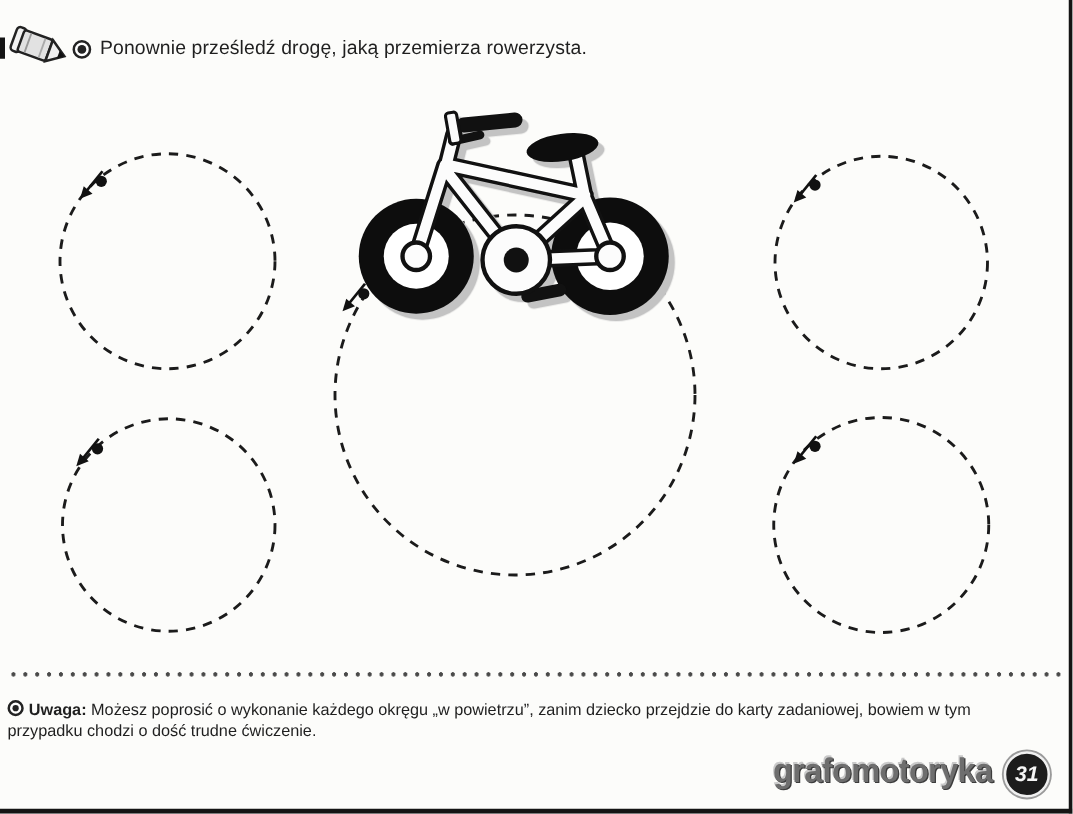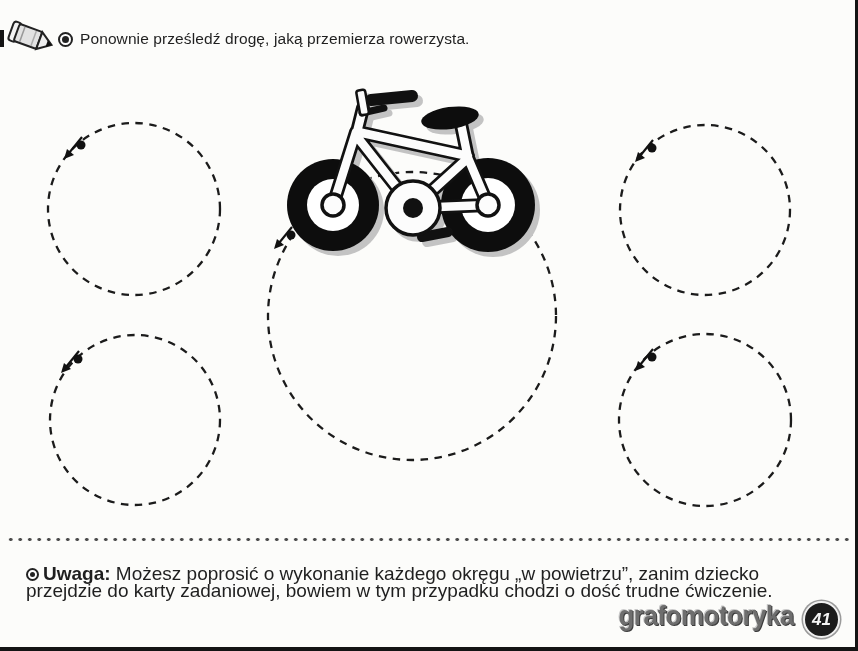--- a/index.html
+++ b/index.html
@@ -34,22 +34,22 @@
     position:absolute;left:278px;top:86px;width:270px;height:180px;
     filter:drop-shadow(5px 5px 0 #c3c3c3);
   }
   
   .dotted-divider{
     position:absolute;left:6px;top:537px;width:846px;height:5px;
     background-image:radial-gradient(circle,#4a4a4a 1.5px,transparent 1.9px);
     background-size:9.5px 5px;background-repeat:repeat-x;background-position:0 center;
   }
   .note{
-    position:absolute;left:26px;top:547px;width:796px;
-    font-size:19px;line-height:16.5px;
+    position:absolute;left:6px;top:547px;width:796px;
+    font-size:13px;line-height:16.5px;
   }
   .note .bullet{
     width:9px;height:9px;border-width:2px;vertical-align:-1px;margin-right:4px;
   }
   .note b{font-weight:bold;}
   .brand-row{
     position:absolute;right:18px;top:601px;
     display:flex;align-items:flex-start;gap:9px;
   }
   .brand-logo{
@@ -172,20 +172,20 @@
 
   <div class="dotted-divider"></div>
 
   <p class="note">
     <span class="bullet"></span><b>Uwaga:</b>
     <span>Możesz poprosić o wykonanie każdego okręgu „w powietrzu”, zanim dziecko przejdzie do karty zadaniowej, bowiem w tym przypadku chodzi o dość trudne ćwiczenie.</span>
   </p>
 
   <div class="brand-row">
     <span class="brand-logo">grafomotoryka</span>
-    <span class="page-badge">41</span>
+    <span class="page-badge">31</span>
   </div>
 
   <div class="edge-notch"></div>
   <div class="edge-right"></div>
   <div class="edge-bottom"></div>
 
 </div>
 
 </body></html>

